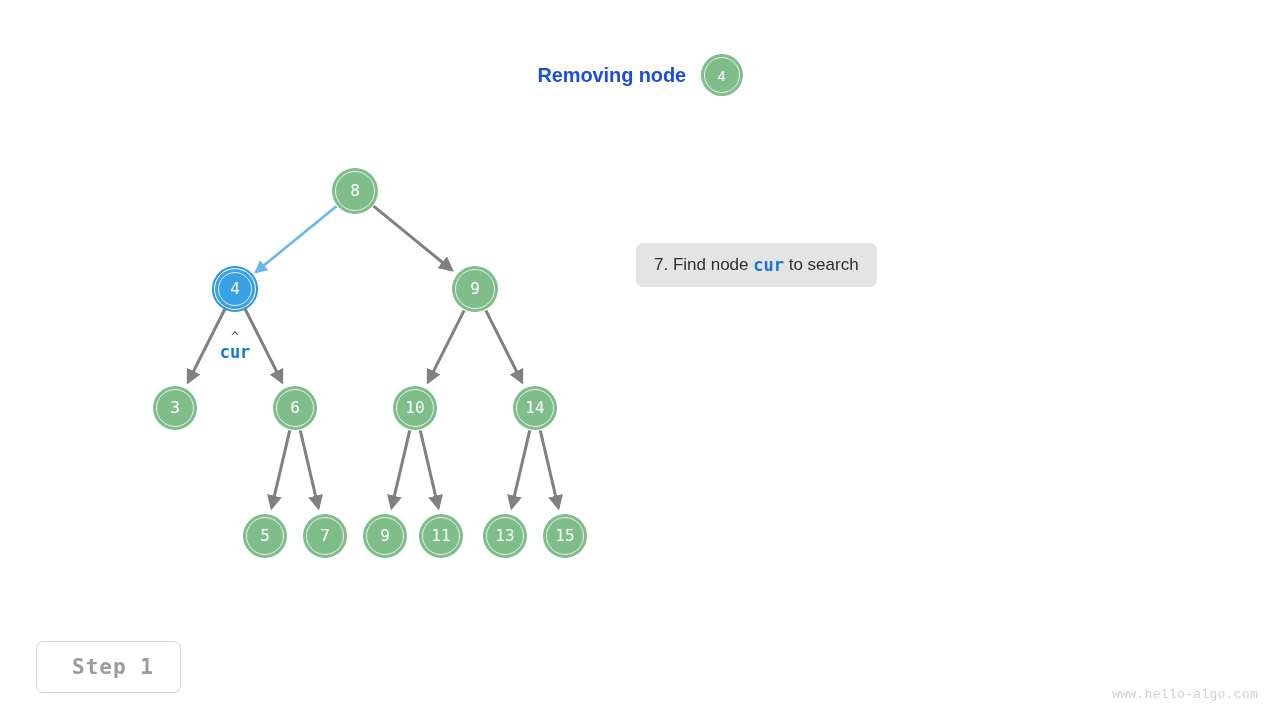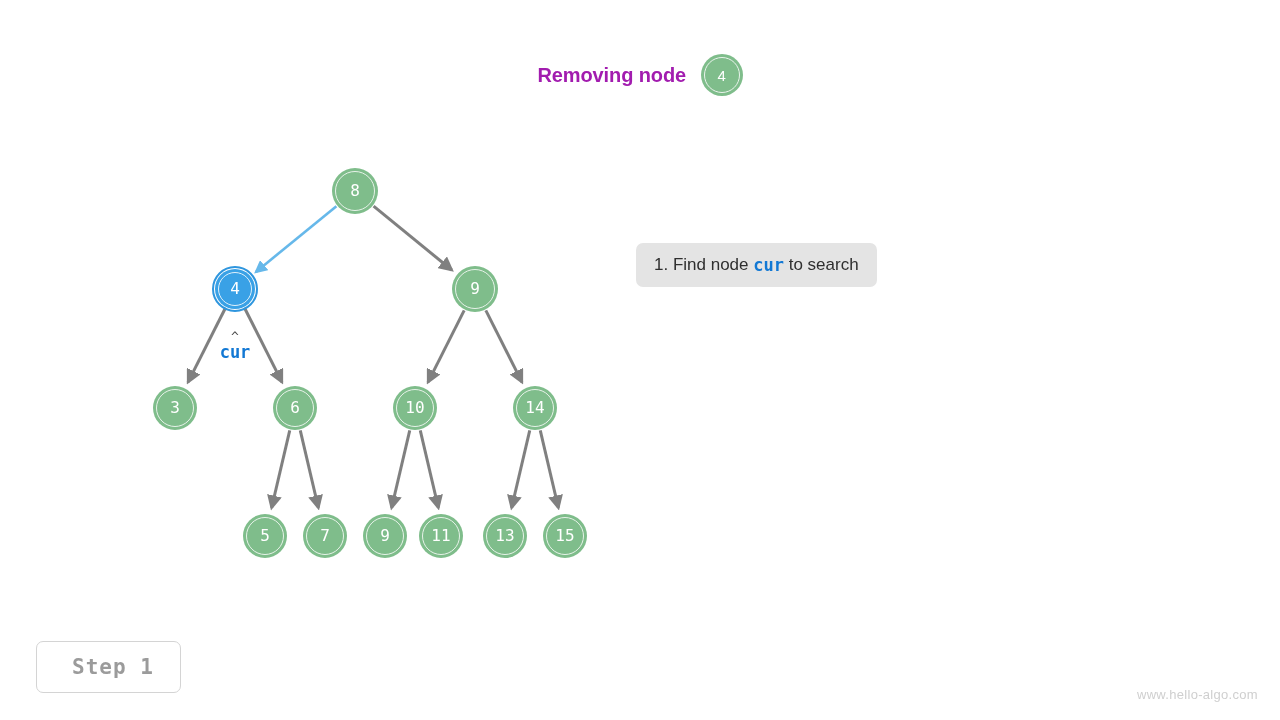--- a/index.html
+++ b/index.html
@@ -23,21 +23,21 @@
     width: 1280px;
     height: 38px;
     display: flex;
     align-items: center;
     justify-content: center;
     gap: 9px;
   }
   .title-text {
     font-size: 20px;
     font-weight: bold;
-    color: #a21caf;
+    color: #1d4ed8;
     letter-spacing: -0.1px;
     white-space: pre;
   }
   .title-node {
     width: 42px;
     height: 42px;
     border-radius: 50%;
     background: #7fbd8b;
     display: inline-flex;
     align-items: center;
@@ -189,21 +189,21 @@
     font-weight: bold;
     color: #9b9b9b;
     letter-spacing: 1px;
   }
 
   
   #watermark {
     position: absolute;
     right: 22px;
     bottom: 18px;
-    font-family: Liberation Sans, sans-serif;
+    font-family: Liberation Mono, monospace;
     font-size: 13px;
     color: #cfcfcf;
     letter-spacing: 0.3px;
   }
 </style>
 </head>
 <body>
 
 <div id="title-bar">
   <span class="title-text">Removing node </span>
@@ -292,21 +292,21 @@
       </div>
     </div>
 
   <div id="pointer-label" style="left: 205px; top: 330px; width: 60px;">
     <span class="caret">^</span>
     <span class="ptr-name">cur</span>
   </div>
 </div>
 
 <div id="caption-box">
-  <span class="cap-text">1. Find node </span>
+  <span class="cap-text">7. Find node </span>
   <span class="cap-code">cur</span>
   <span class="cap-text"> to search</span>
 </div>
 
 <div id="step-badge">
   <span class="step-text">Step 1</span>
 </div>
 
 <div id="watermark">www.hello-algo.com</div>
 

